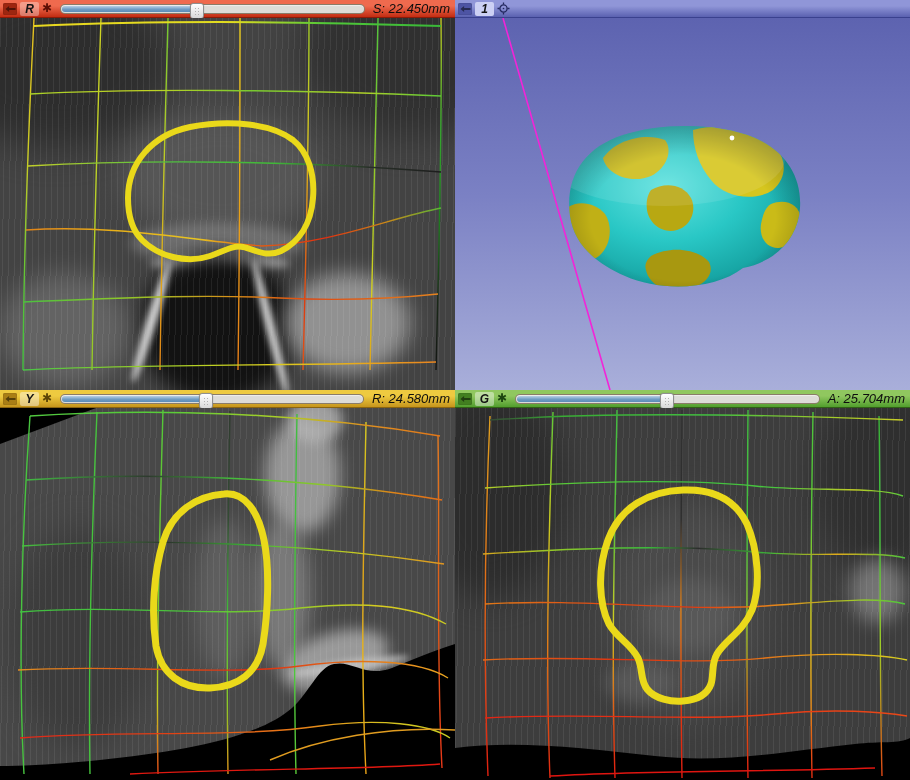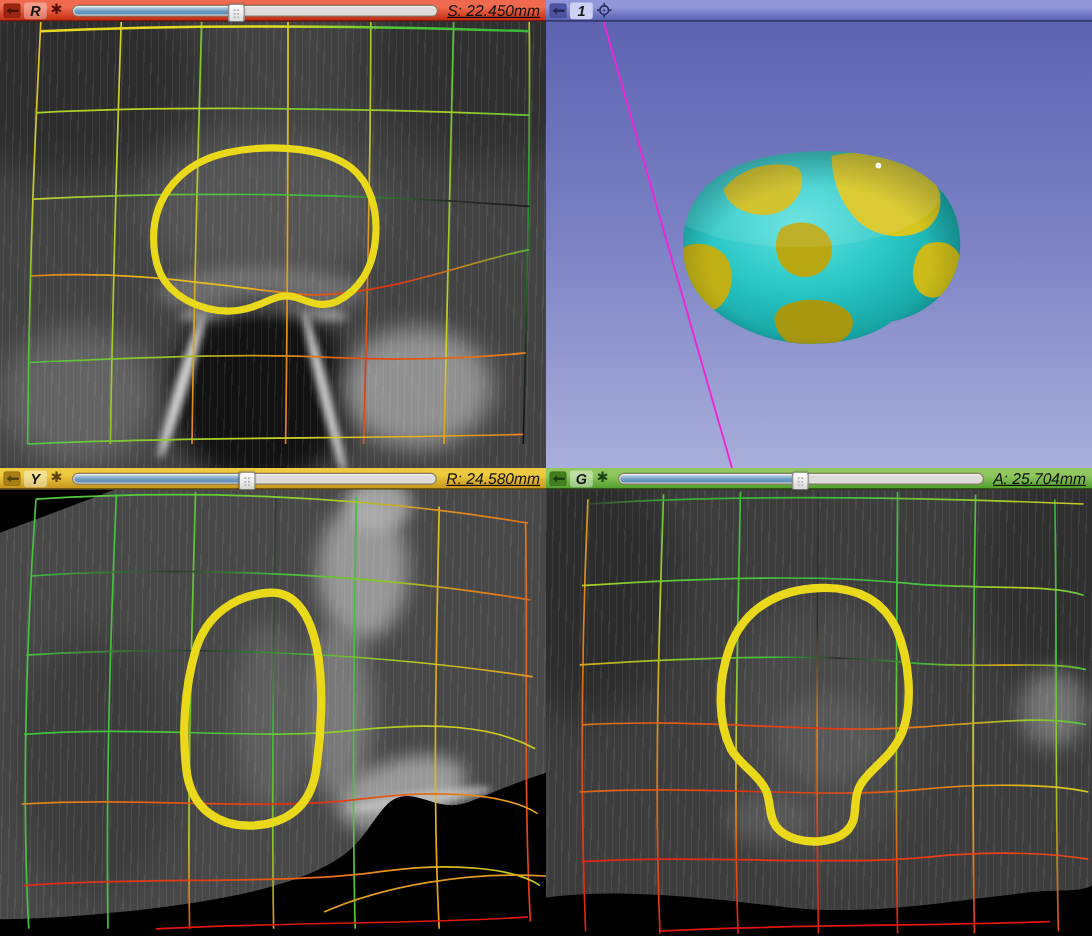--- a/index.html
+++ b/index.html
@@ -27,21 +27,21 @@
   .groove{position:absolute;left:0;right:0;top:0;bottom:0;border-radius:5px;background:#dddcd8;
           border:1px solid rgba(70,45,15,.55);box-shadow:inset 0 1px 1px rgba(255,255,255,.55);}
   .fill{position:absolute;left:1px;top:1px;bottom:1px;border-radius:4px 0 0 4px;
         background:linear-gradient(180deg,#b9d0e5 0%,#6f9cc4 55%,#5c8cb8 100%);}
   .handle{position:absolute;right:-6px;top:-3px;width:12px;height:14px;border-radius:3px;
           background:linear-gradient(180deg,#ffffff,#d8d8d8);border:1px solid #8f8f8f;
           box-shadow:0 0 1px rgba(0,0,0,.35);}
   .handle::after{content:"";position:absolute;left:3px;top:3px;width:6px;height:8px;
           background:radial-gradient(circle,#b0b0b0 0.8px,transparent 1px);background-size:3px 3px;}
   .readout{margin-left:auto;font-style:italic;font-size:13px;color:#0d0d0d;white-space:nowrap;
-           padding-right:2px;flex:0 0 auto;text-decoration:underline;}
+           padding-right:2px;flex:0 0 auto;}
   .viewport{position:absolute;left:0;top:18px;width:455px;height:372px;overflow:hidden;}
   .vp-red{background:#434343;}
   .vp-yellow{background:#484848;}
   .vp-green{background:#3d3d3d;}
   .vp-3d{background:linear-gradient(180deg,#5d63b0 0%,#7b81c4 48%,#a9afda 100%);}
   .f{position:absolute;border-radius:50%;}
   .streaks{position:absolute;inset:0;
      background:repeating-linear-gradient(91deg,rgba(255,255,255,.07) 0 1px,transparent 1px 6px);}
   .overlay{position:absolute;inset:0;}
 </style>

